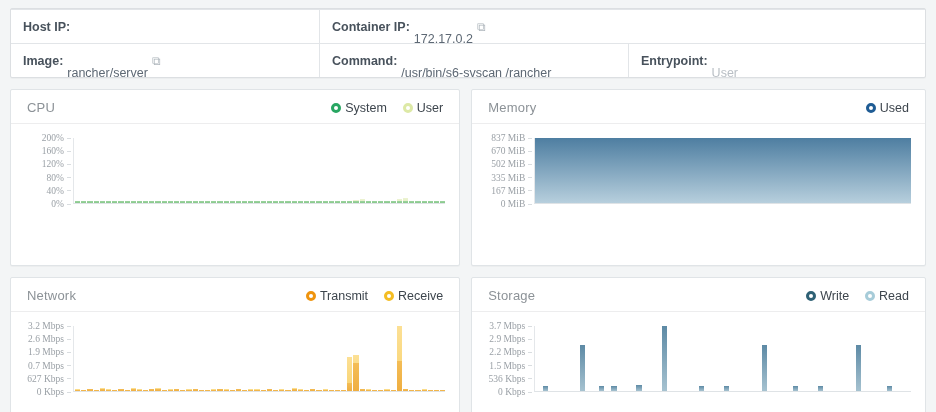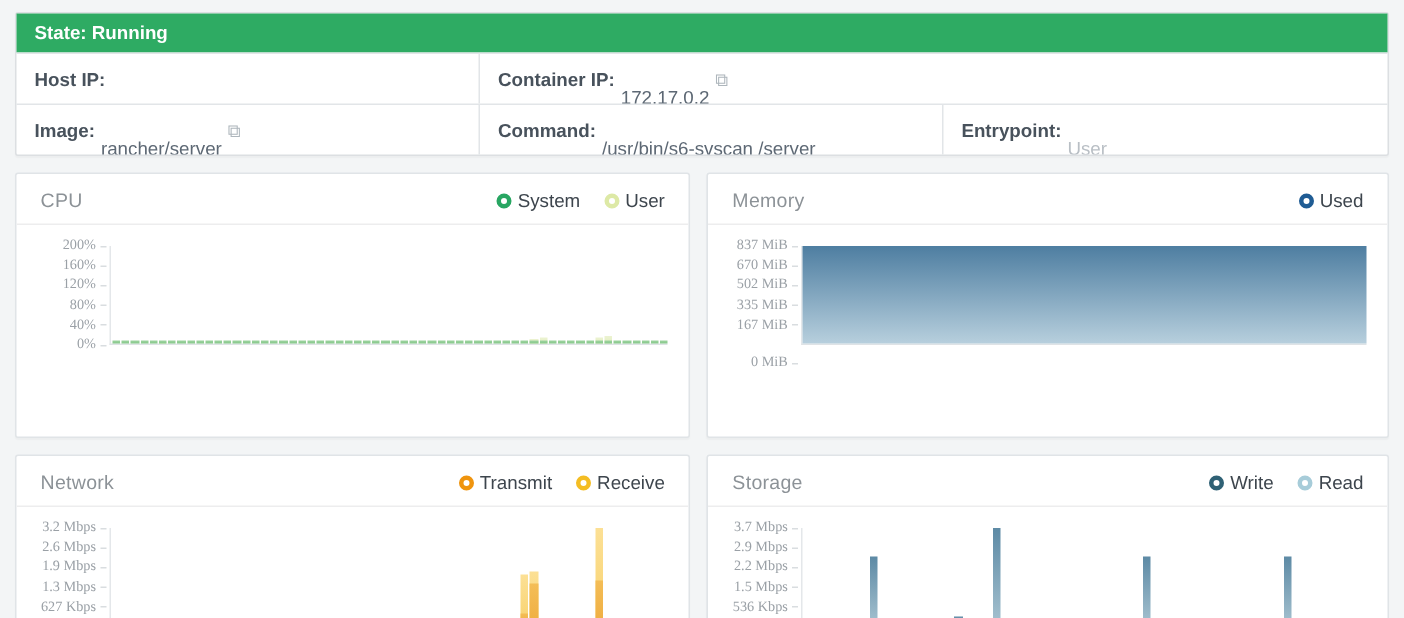--- a/index.html
+++ b/index.html
@@ -93,21 +93,20 @@
     border-bottom: 1px solid #dfe3e6;
   }
   .layer { position: absolute; left: 1px; right: 0; top: 0; bottom: 0; display: flex; align-items: flex-end; gap: 1px; }
   .bar { flex: 1; min-width: 0; }
   .area { position: absolute; left: 0; right: 0; bottom: 0; }
 </style>
 </head>
 <body>
 
 <div class="info-card">
-  <div class="state-bar" style="background: rgb(46, 171, 99);">State: Running</div>
 
   <div class="info-row">
     <div class="info-cell">
       <span class="info-label">Host IP:</span>
       <span class="info-value"></span>
     </div>
     <div class="info-cell">
       <span class="info-label">Container IP:</span>
       <span class="info-value">172.17.0.2</span>
       <span class="copy-icon">⧉</span>
@@ -115,21 +114,21 @@
   </div>
 
   <div class="info-row">
     <div class="info-cell">
       <span class="info-label">Image:</span>
       <span class="info-value">rancher/server</span>
       <span class="copy-icon">⧉</span>
     </div>
     <div class="info-cell">
       <span class="info-label">Command:</span>
-      <span class="info-value">/usr/bin/s6-svscan /server</span>
+      <span class="info-value">/usr/bin/s6-svscan /rancher</span>
     </div>
     <div class="info-cell">
       <span class="info-label">Entrypoint:</span>
       <span class="info-value muted">User</span>
     </div>
   </div>
 </div>
 
 <div class="charts">
 
@@ -330,21 +329,21 @@
             <i></i>
           </div>
           <div class="tick" style="top: 60%;">
             <span>335 MiB</span>
             <i></i>
           </div>
           <div class="tick" style="top: 80%;">
             <span>167 MiB</span>
             <i></i>
           </div>
-          <div class="tick" style="top: 100%; margin-top: 12px;">
+          <div class="tick" style="top: 100%;">
             <span>0 MiB</span>
             <i></i>
           </div>
         </div>
       <div class="plot">
           <div class="area" style="height: 100%; background: linear-gradient(rgb(78, 126, 161), rgb(183, 207, 221));"></div>
         </div>
     </div>
   </section>
 
@@ -371,21 +370,21 @@
           </div>
           <div class="tick" style="top: 20%;">
             <span>2.6 Mbps</span>
             <i></i>
           </div>
           <div class="tick" style="top: 40%;">
             <span>1.9 Mbps</span>
             <i></i>
           </div>
           <div class="tick" style="top: 60%;">
-            <span>1.3 Mbps</span>
+            <span>0.7 Mbps</span>
             <i></i>
           </div>
           <div class="tick" style="top: 80%;">
             <span>627 Kbps</span>
             <i></i>
           </div>
           <div class="tick" style="top: 100%;">
             <span>0 Kbps</span>
             <i></i>
           </div>

